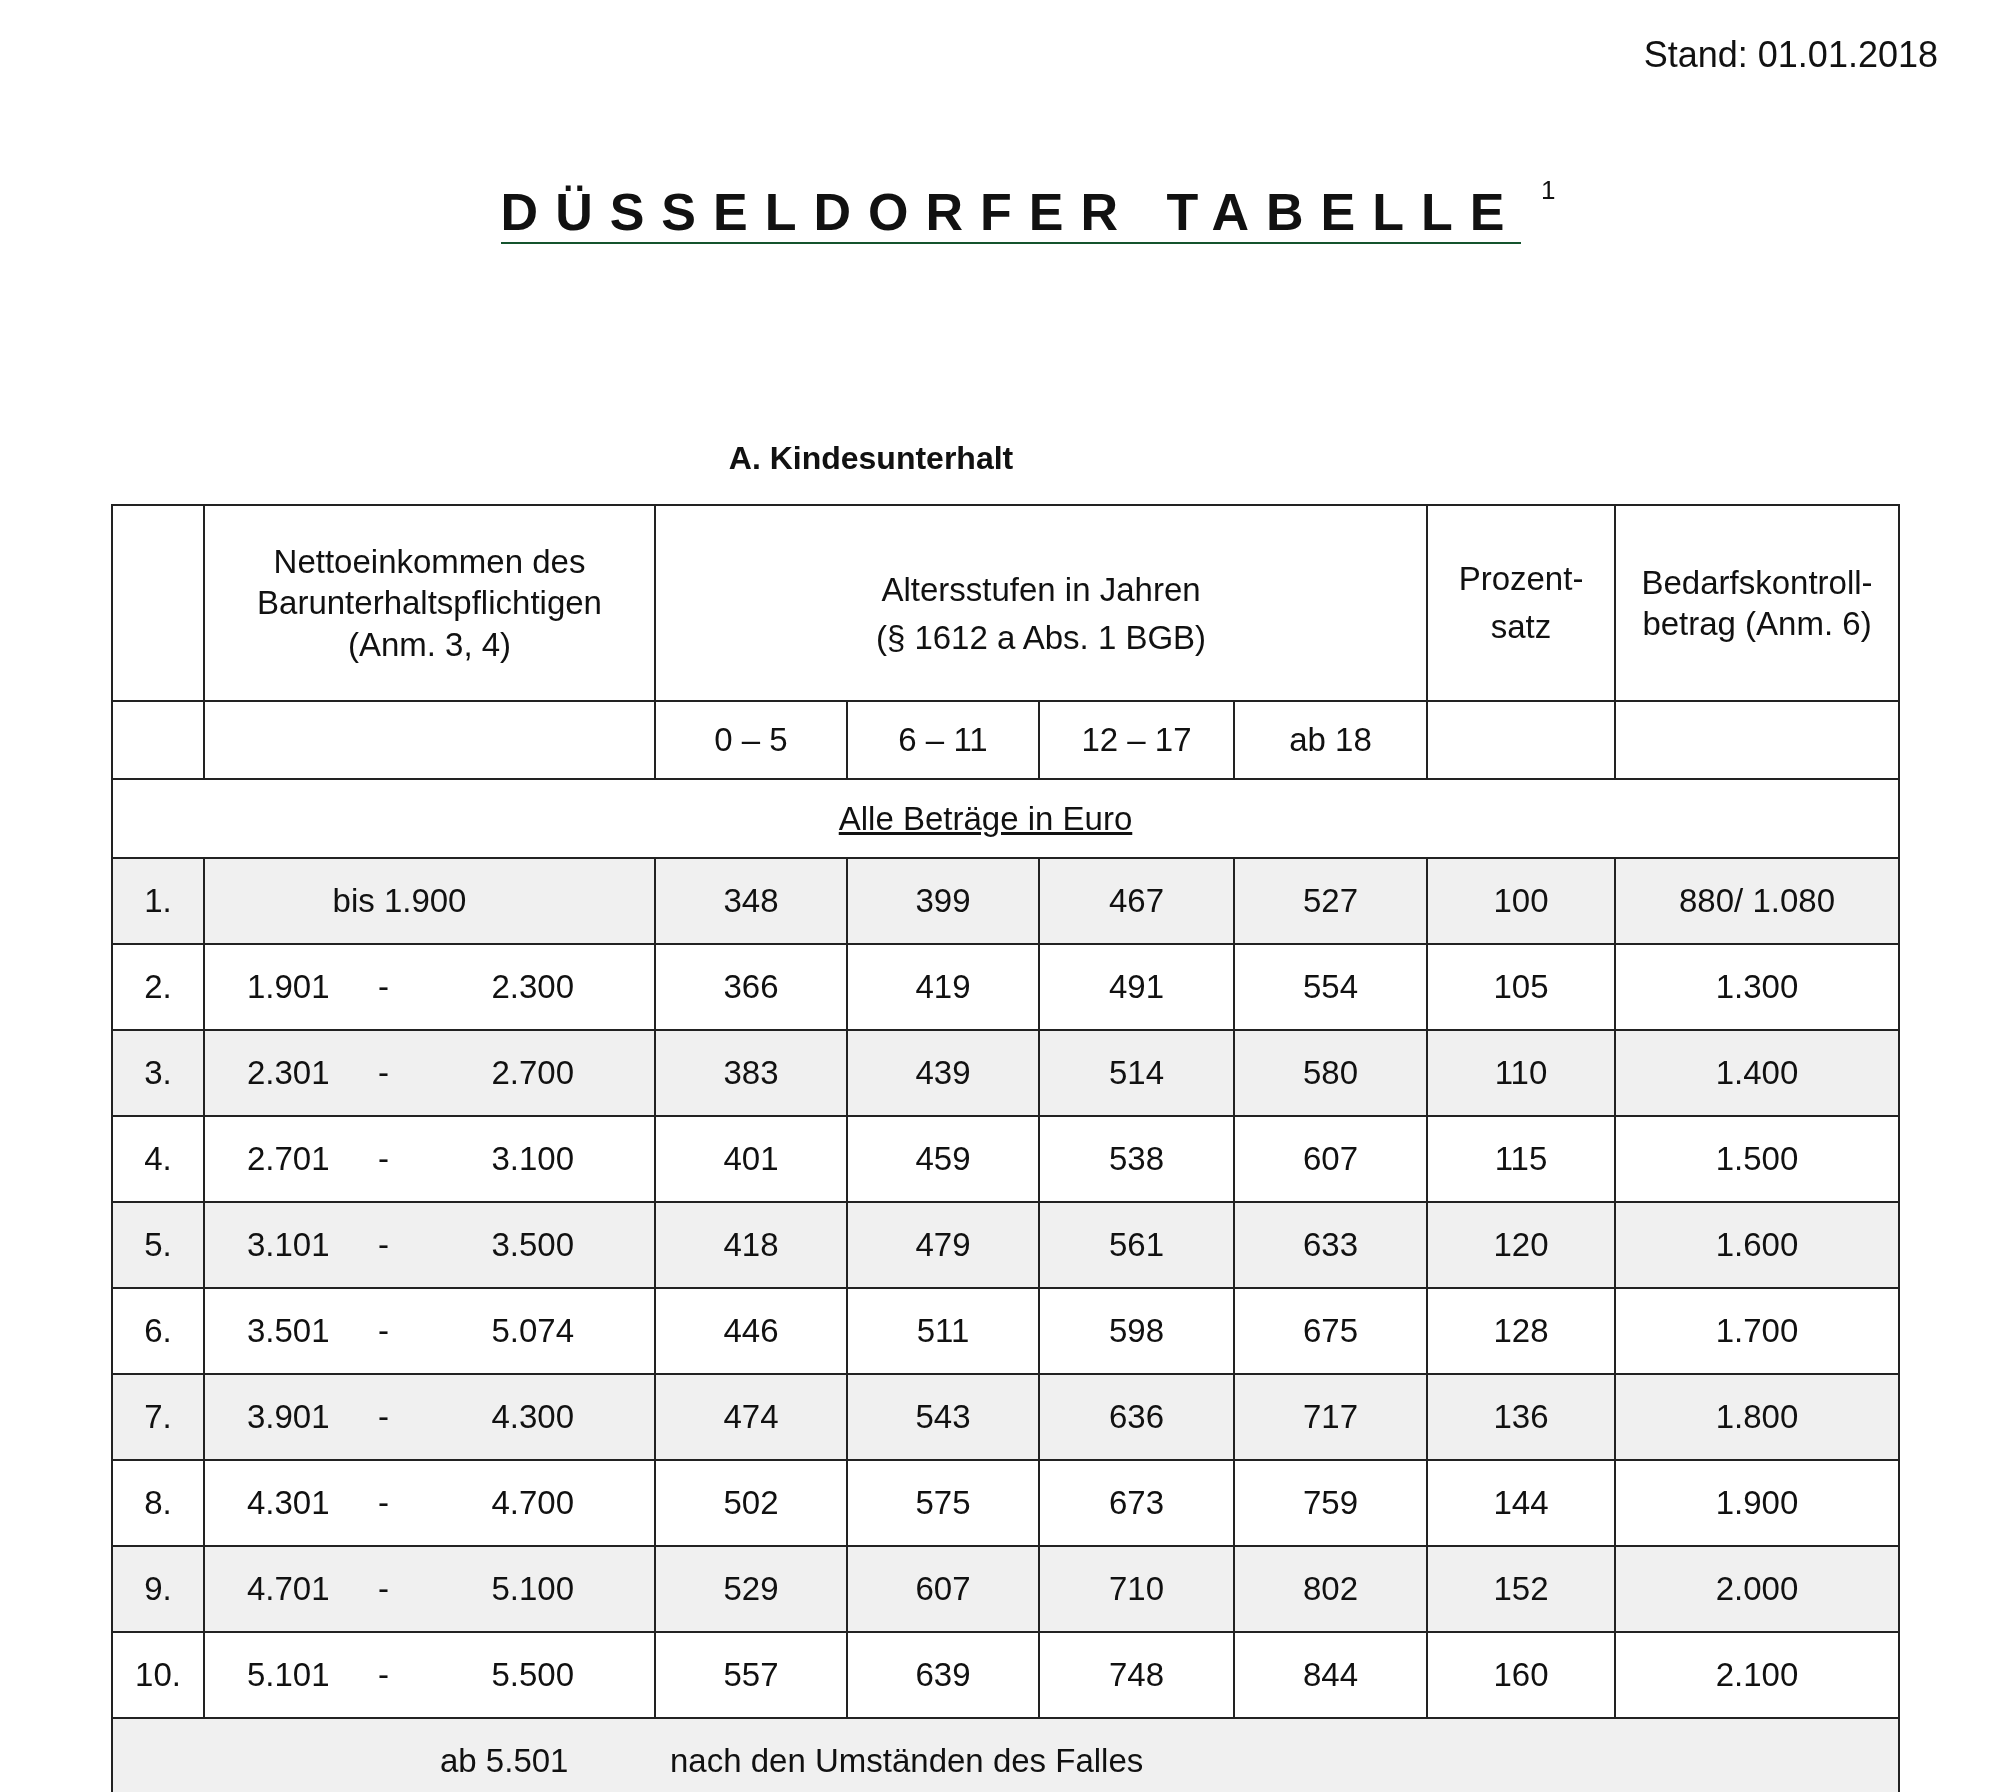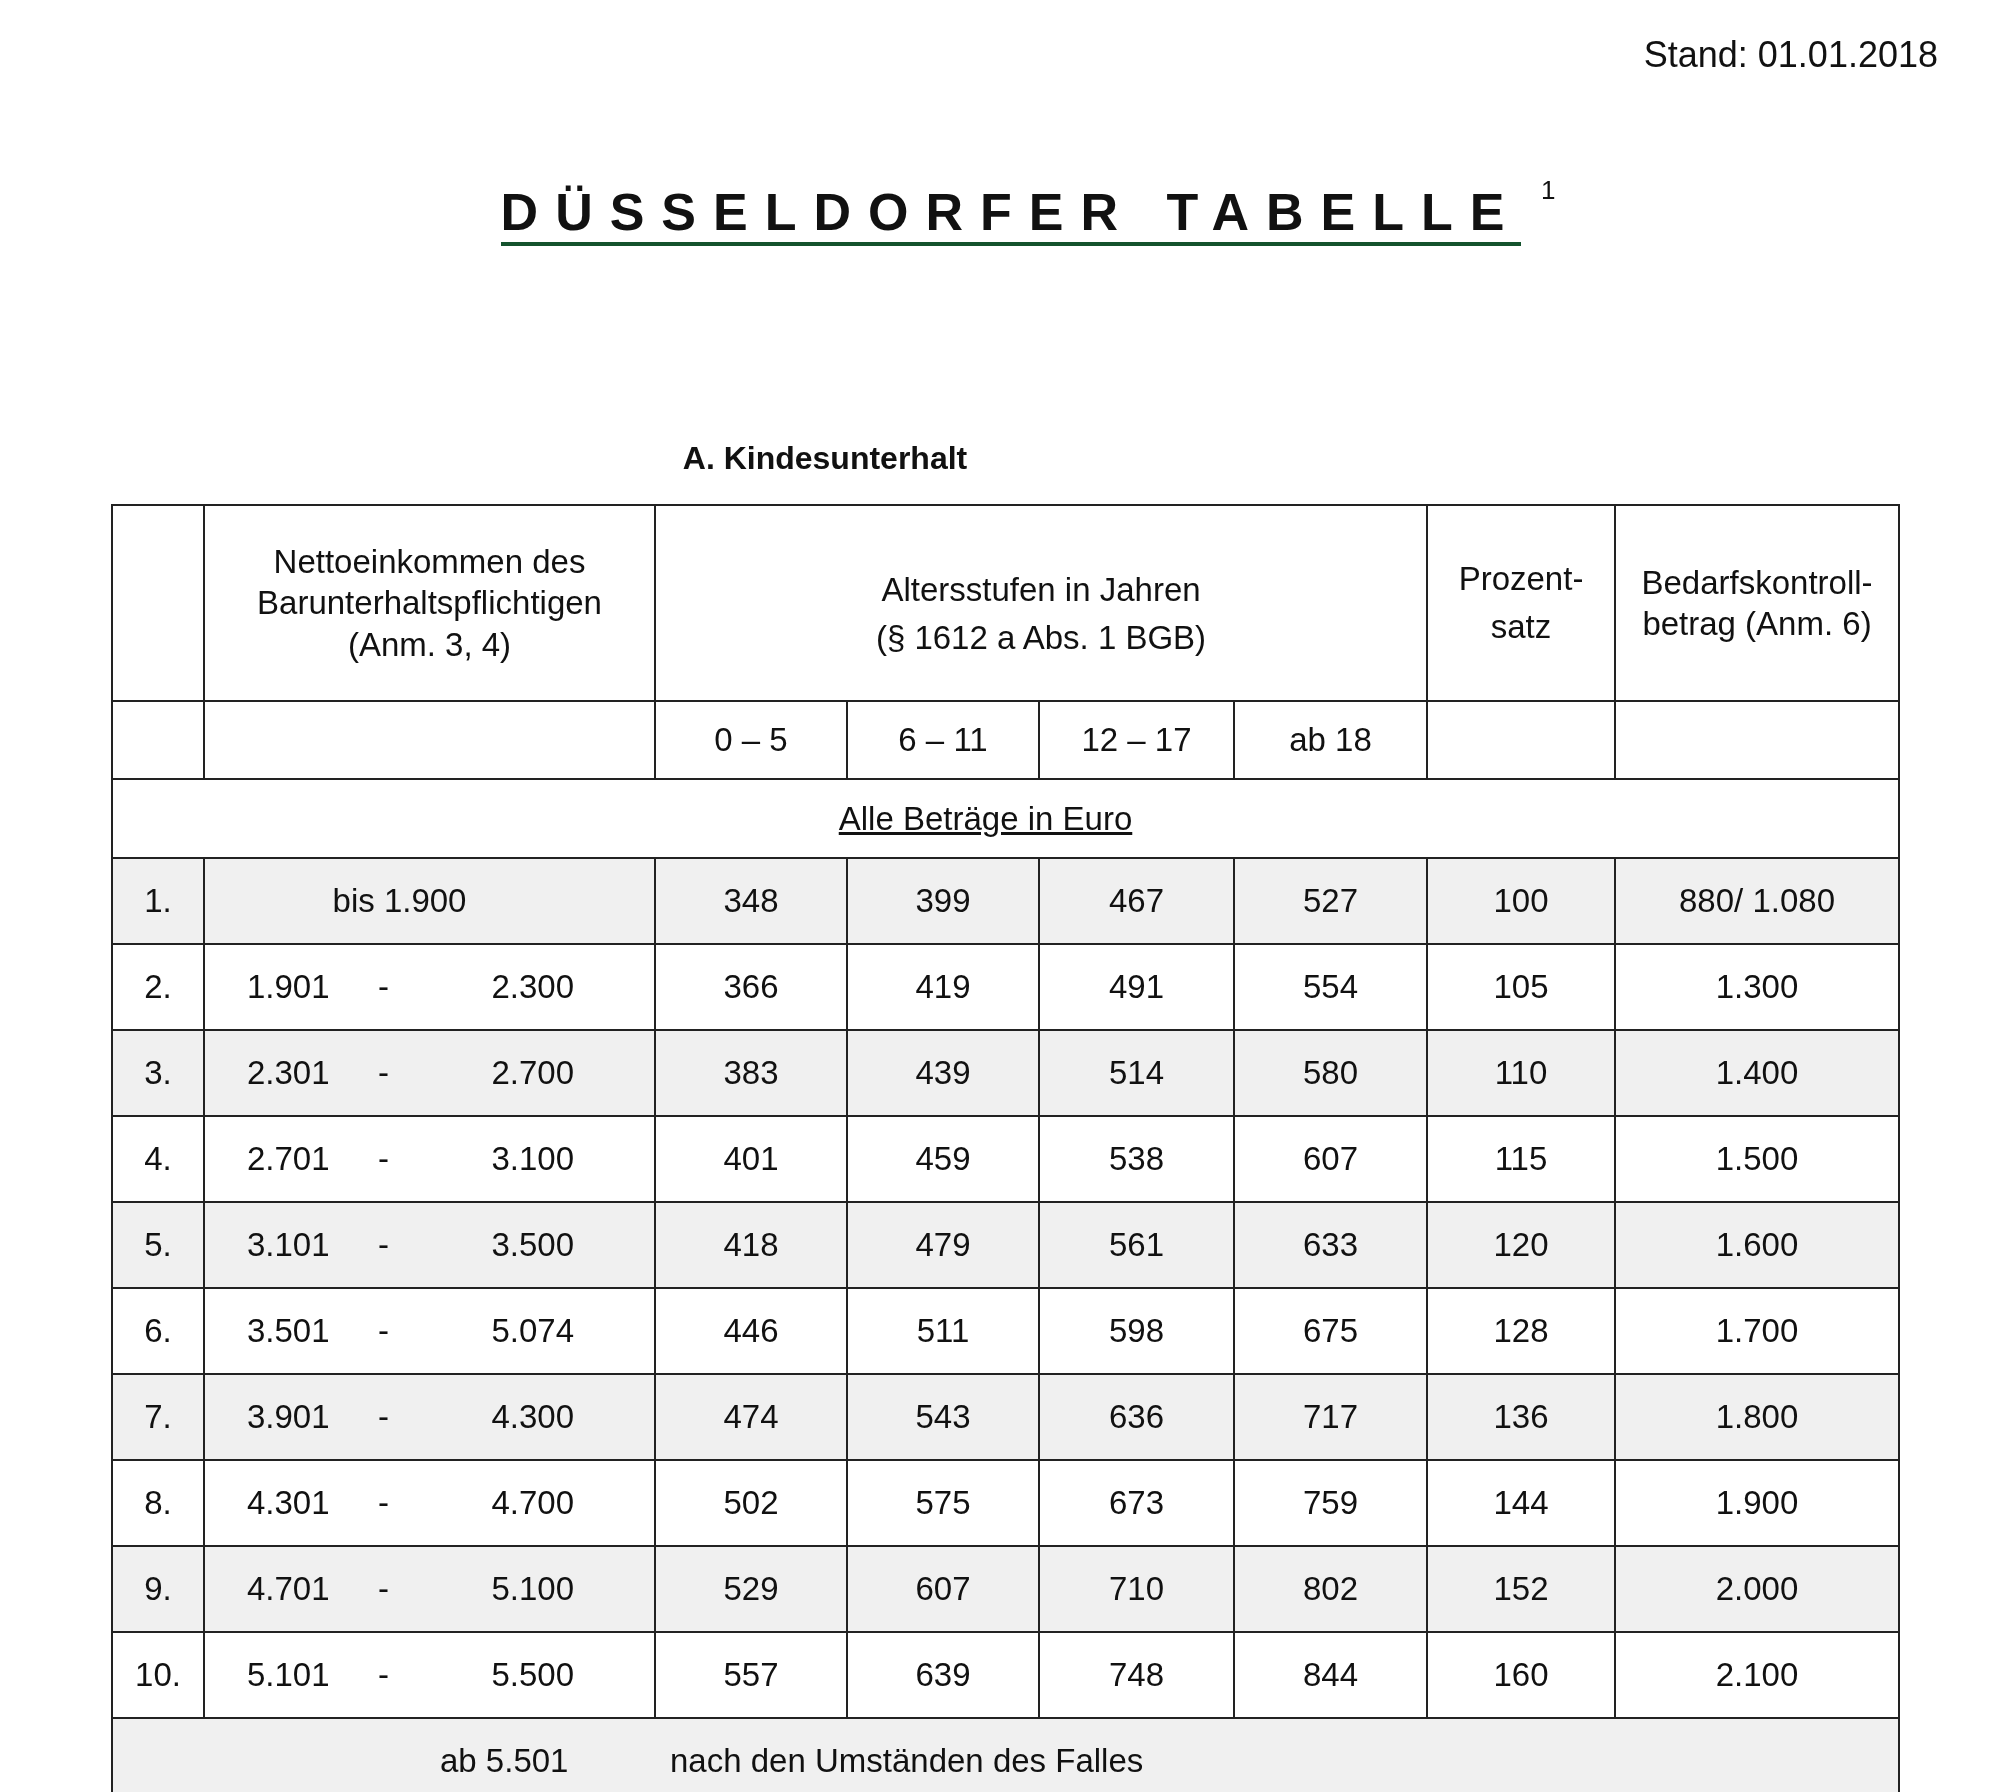--- a/index.html
+++ b/index.html
@@ -1,23 +1,23 @@
 <!DOCTYPE html>
 <html><head>
 <meta charset="utf-8">
 <style>
   html, body { margin: 0; padding: 0; background: #ffffff; }
   body { width: 2000px; height: 1792px; position: relative; overflow: hidden;
          font-family: "Liberation Sans", sans-serif; color: #111; }
   .stand { position: absolute; top: 34px; right: 62px; font-size: 36px; }
   .title { position: absolute; top: 185px; left: 0; width: 2000px; text-align: center; }
   .title-inner { display: inline-block; position: relative; font-weight: bold; font-size: 52px;
-                 letter-spacing: 17px; border-bottom: 4px solid #14532d; padding-bottom: 2px; line-height: 1.05; margin-left: 22px; }
+                 letter-spacing: 17px; border-bottom: 2px solid #14532d; padding-bottom: 2px; line-height: 1.05; margin-left: 22px; }
   .title-inner sup { position: absolute; right: -34px; top: -8px; font-size: 26px; font-weight: normal; letter-spacing: 0; }
-  .section { position: absolute; top: 440px; left: 0; width: 1650px; text-align: center; font-weight: bold; font-size: 32px; }
+  .section { position: absolute; top: 440px; left: 0; width: 1650px; text-align: center; font-weight: bold; font-size: 32px; padding-left: 46px; }
   table.dt { position: absolute; left: 111px; top: 504px; border-collapse: collapse; width: 1787px;
              font-size: 33px; table-layout: fixed; }
   table.dt td { border: 2px solid #222; text-align: center; vertical-align: middle; padding: 0; }
   .hdr td { height: 172px; vertical-align: top; padding-top: 24px; line-height: 1.25; }
   .sub td { height: 76px; }
   .euro td { height: 77px; }
   .euro span { text-decoration: underline; }
   tr.data td { height: 84px; }
   tr.shade td { background: #f0f0f0; }
   td.rank { text-align: right; padding-right: 18px; }

